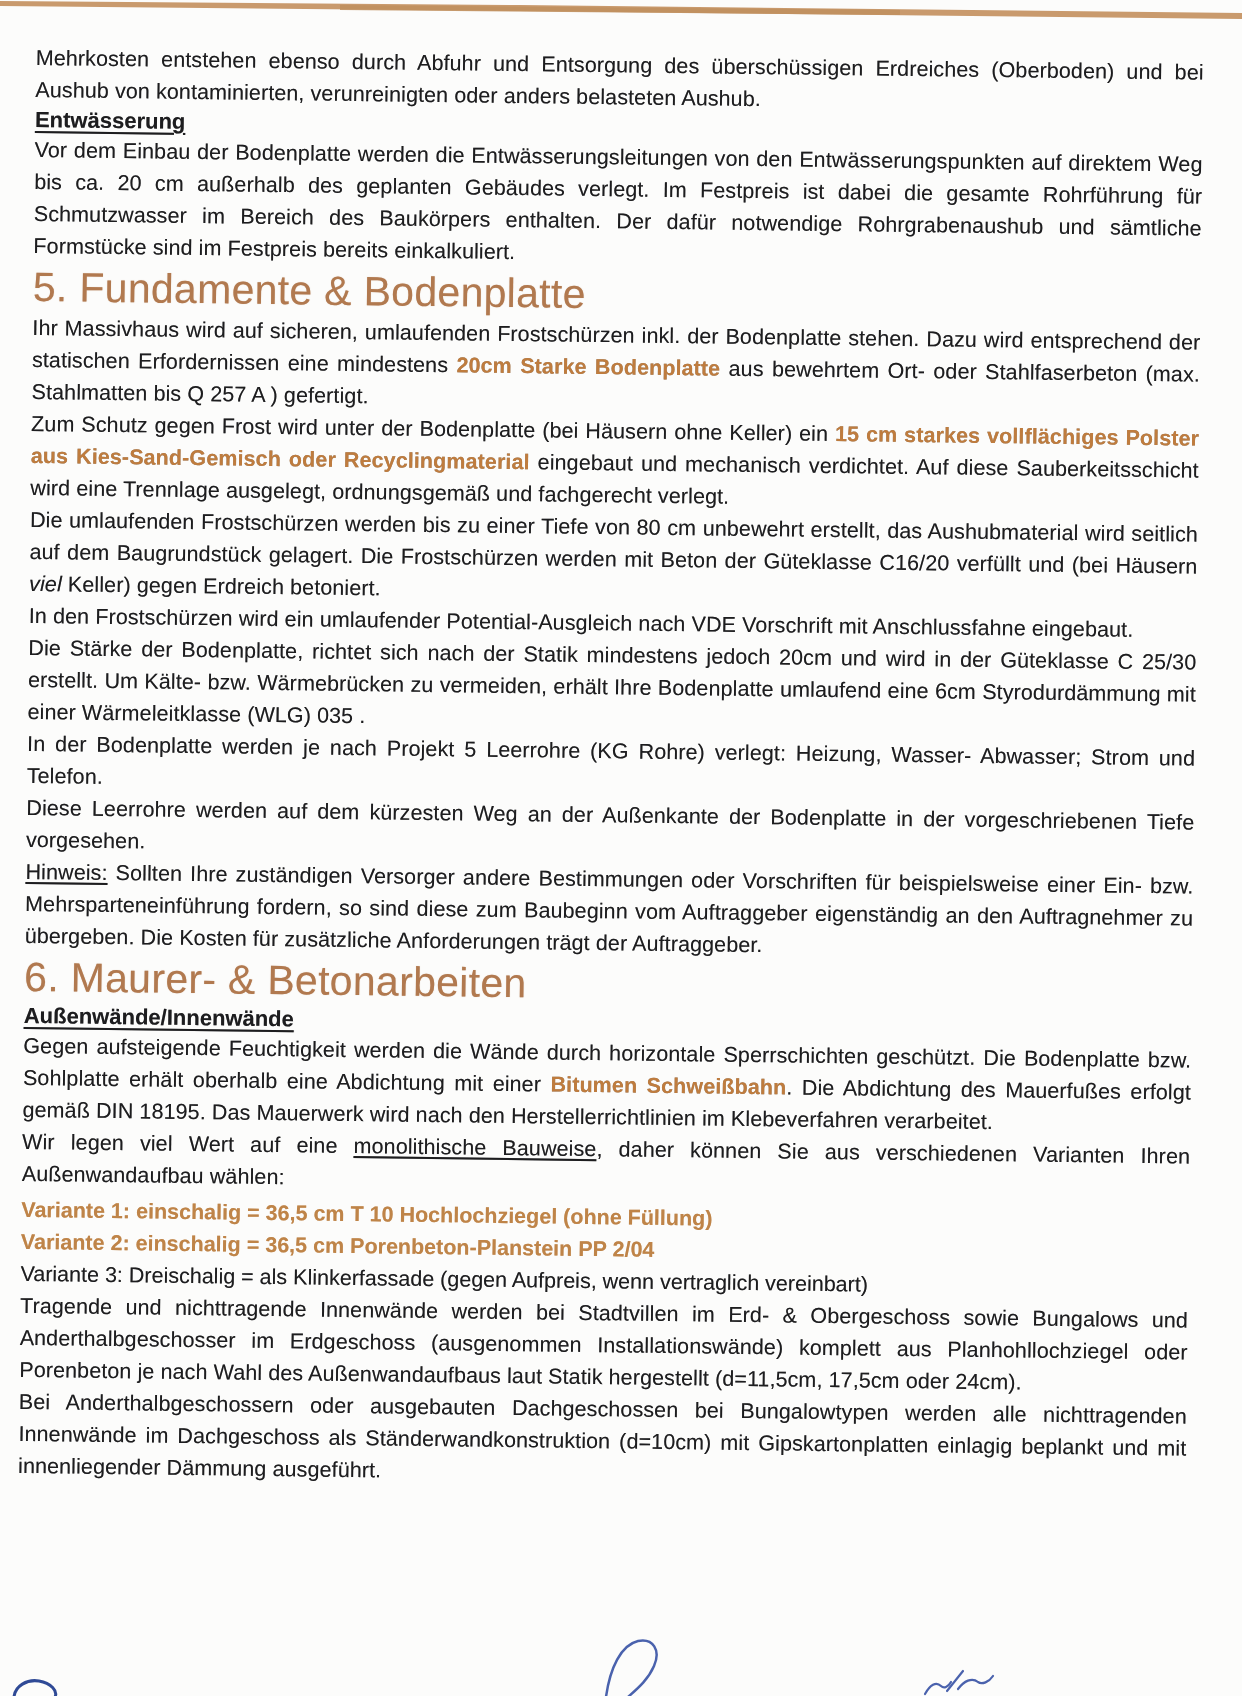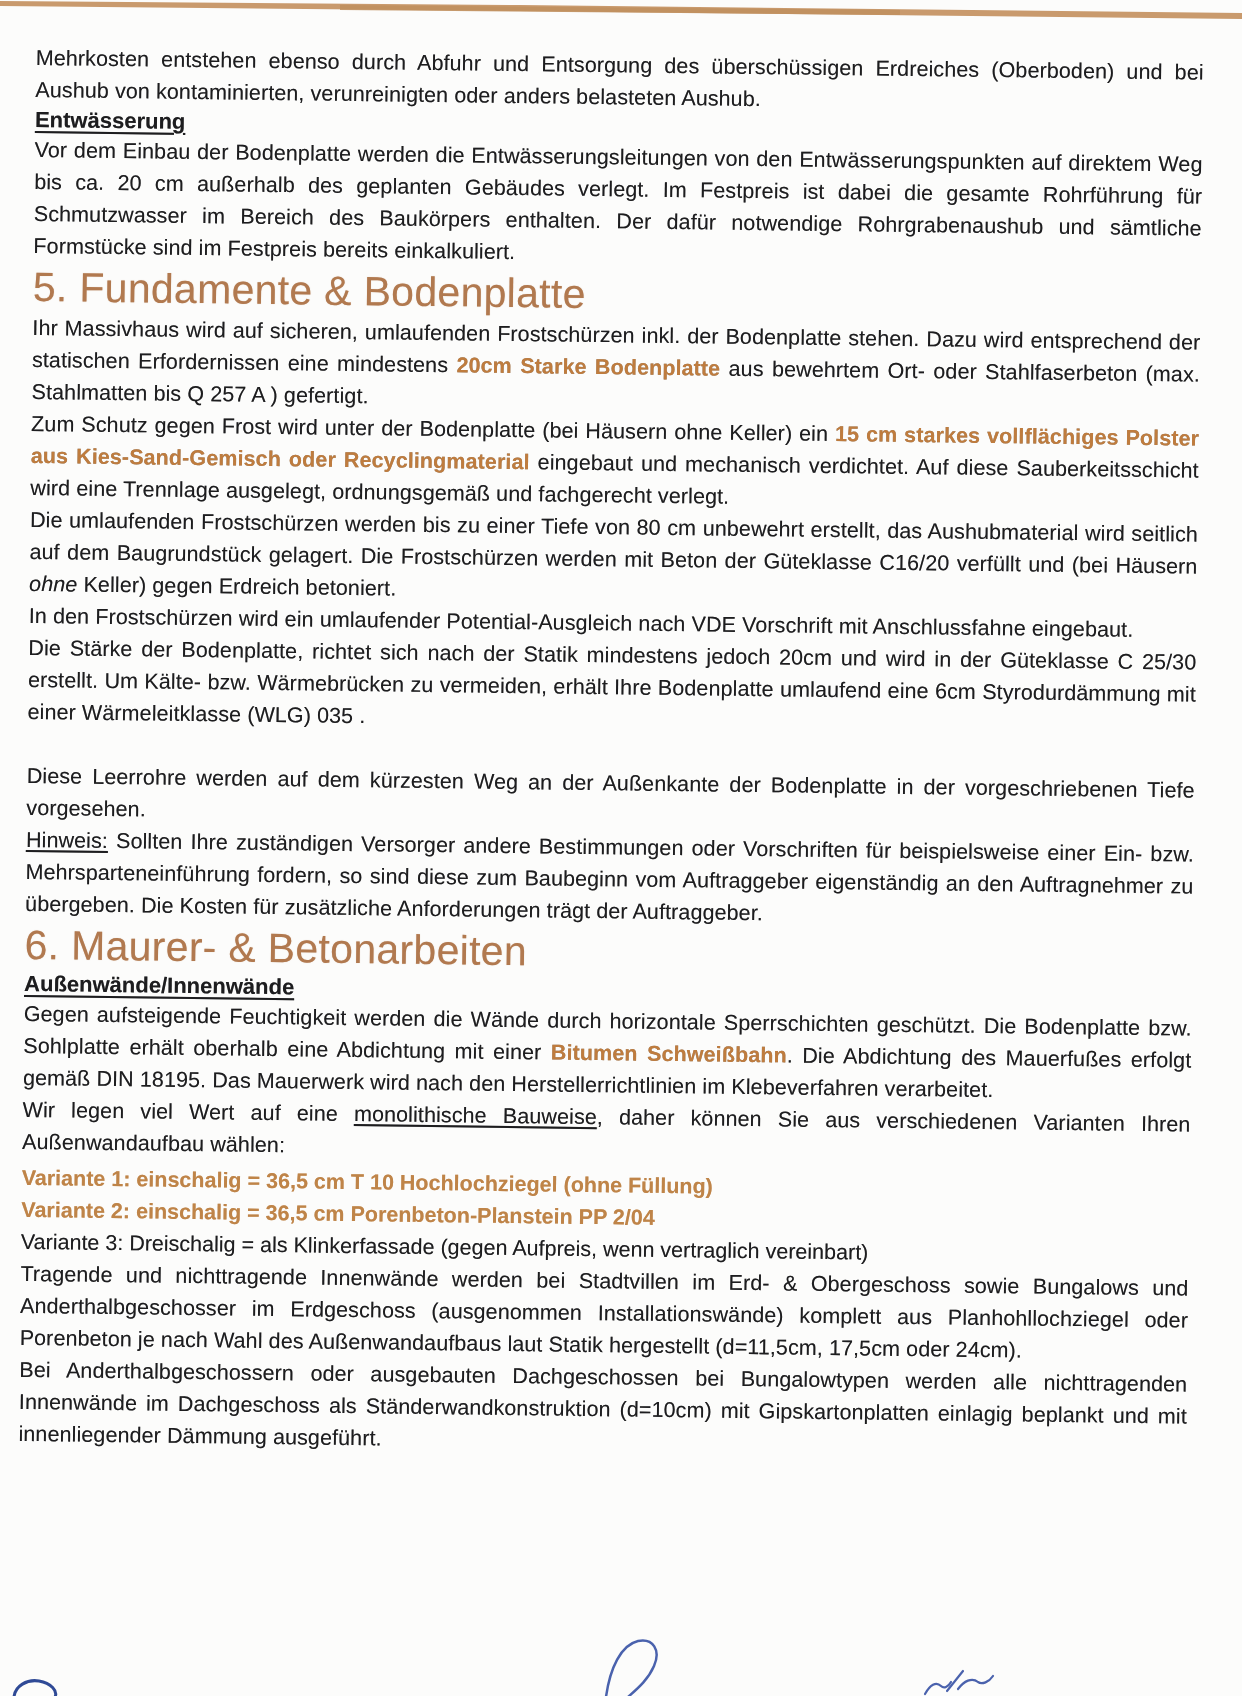--- a/index.html
+++ b/index.html
@@ -99,25 +99,25 @@
 
   <h2 class="sub mt20">Entwässerung</h2>
 
   <p class="body-par mt24">Vor dem Einbau der Bodenplatte werden die Entwässerungsleitungen von den Entwässerungspunkten auf direktem Weg bis ca. 20 cm außerhalb des geplanten Gebäudes verlegt. Im Festpreis ist dabei die gesamte Rohrführung für Schmutzwasser im Bereich des Baukörpers enthalten. Der dafür notwendige Rohrgrabenaushub und sämtliche Formstücke sind im Festpreis bereits einkalkuliert.</p>
 
   <h1 class="chapter mt8">5. Fundamente &amp; Bodenplatte</h1>
 
   <p class="body-par mt16"><span>Ihr Massivhaus wird auf sicheren, umlaufenden Frostschürzen inkl. der Bodenplatte stehen. Dazu wird entsprechend der statischen Erfordernissen eine mindestens </span><span class="hl">20cm Starke Bodenplatte</span><span> aus bewehrtem Ort- oder Stahlfaserbeton (max. Stahlmatten bis Q 257 A ) gefertigt.</span><br>
   <span>Zum Schutz gegen Frost wird unter der Bodenplatte (bei Häusern ohne Keller) ein </span><span class="hl">15 cm starkes vollflächiges Polster aus Kies-Sand-Gemisch oder Recyclingmaterial</span><span> eingebaut und mechanisch verdichtet. Auf diese Sauberkeitsschicht wird eine Trennlage ausgelegt, ordnungsgemäß und fachgerecht verlegt.</span></p>
 
-  <p class="body-par mt10"><span>Die umlaufenden Frostschürzen werden bis zu einer Tiefe von 80 cm unbewehrt erstellt, das Aushubmaterial wird seitlich auf dem Baugrundstück gelagert. Die Frostschürzen werden mit Beton der Güteklasse C16/20 verfüllt und (bei Häusern </span><span class="it">ohne</span><span> Keller) gegen Erdreich betoniert.</span><br>
+  <p class="body-par mt10"><span>Die umlaufenden Frostschürzen werden bis zu einer Tiefe von 80 cm unbewehrt erstellt, das Aushubmaterial wird seitlich auf dem Baugrundstück gelagert. Die Frostschürzen werden mit Beton der Güteklasse C16/20 verfüllt und (bei Häusern </span><span class="it">viel</span><span> Keller) gegen Erdreich betoniert.</span><br>
   <span>In den Frostschürzen wird ein umlaufender Potential-Ausgleich nach VDE Vorschrift mit Anschlussfahne eingebaut.</span></p>
 
   <p class="body-par mt8"><span>Die Stärke der Bodenplatte, richtet sich nach der Statik mindestens jedoch 20cm und wird in der Güteklasse C 25/30 erstellt. Um Kälte- bzw. Wärmebrücken zu vermeiden, erhält Ihre Bodenplatte umlaufend eine 6cm Styrodurdämmung mit einer Wärmeleitklasse (WLG) 035 .</span><br>
-  <br>
+  <span>In der Bodenplatte werden je nach Projekt 5 Leerrohre (KG Rohre) verlegt: Heizung, Wasser- Abwasser; Strom und Telefon.</span><br>
   <span>Diese Leerrohre werden auf dem kürzesten Weg an der Außenkante der Bodenplatte in der vorgeschriebenen Tiefe vorgesehen.</span><br>
   <span class="ul">Hinweis:</span><span> Sollten Ihre zuständigen Versorger andere Bestimmungen oder Vorschriften für beispielsweise einer Ein- bzw. Mehrsparteneinführung fordern, so sind diese zum Baubeginn vom Auftraggeber eigenständig an den Auftragnehmer zu übergeben. Die Kosten für zusätzliche Anforderungen trägt der Auftraggeber.</span></p>
 
   <h1 class="chapter mt30">6. Maurer-  &amp; Betonarbeiten</h1>
 
   <h2 class="sub mt30">Außenwände/Innenwände</h2>
 
   <p class="body-par mt26"><span>Gegen aufsteigende Feuchtigkeit werden die Wände durch horizontale Sperrschichten geschützt. Die Bodenplatte bzw. Sohlplatte erhält oberhalb eine Abdichtung mit einer </span><span class="hl">Bitumen Schweißbahn</span><span>. Die Abdichtung des Mauerfußes erfolgt gemäß DIN 18195. Das Mauerwerk wird nach den Herstellerrichtlinien im Klebeverfahren verarbeitet.</span><br>
   <span>Wir legen viel Wert auf eine </span><span class="ul">monolithische Bauweise</span><span>, daher können Sie aus verschiedenen Varianten Ihren Außenwandaufbau wählen:</span></p>
 

